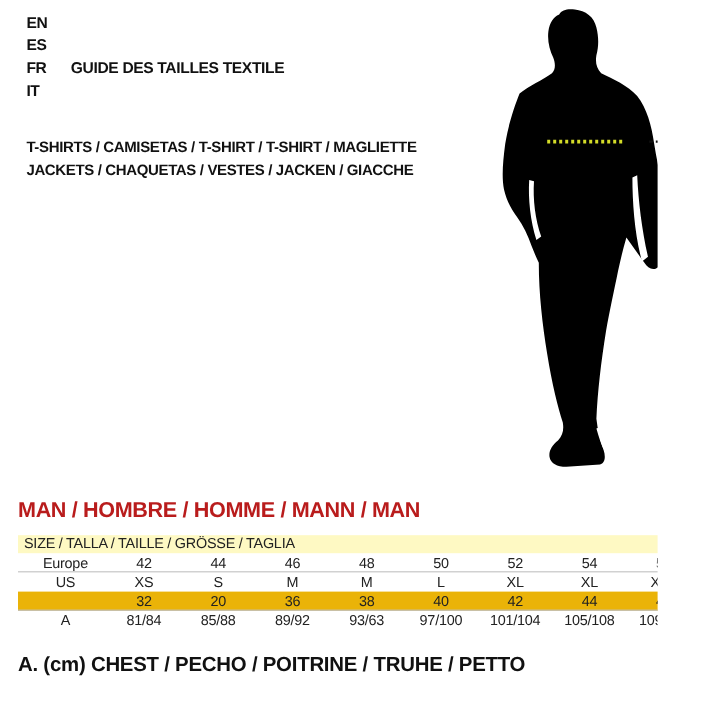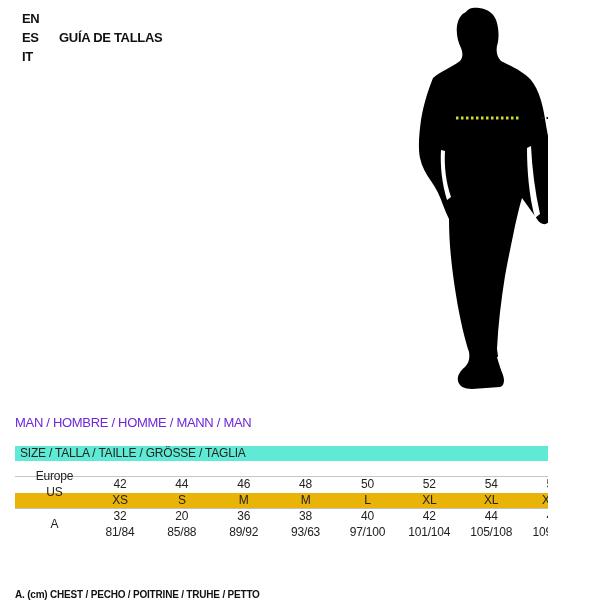--- a/index.html
+++ b/index.html
@@ -27,67 +27,73 @@
     font-weight: bold; font-size: 12.5px; letter-spacing: -0.3px;
     line-height: 19px; color: #111; white-space: nowrap;
   }
 
   
   .figure-svg { position: absolute; left: 0; top: 0; width: 600px; height: 600px; }
 
   
   .section-title {
     position: absolute; left: 15px; top: 415px;
-    font-weight: normal; font-size: 13px; letter-spacing: -0.3px; color: #6d28d9;
+    font-weight: bold; font-size: 18px; letter-spacing: -0.3px; color: #b91c1c;
     white-space: nowrap;
   }
 
   
   .size-table { position: absolute; left: 15px; top: 446px; width: 569px; }
   .thead {
-    background: #5eead4; height: 15px; line-height: 15px;
+    background: #fef9c3; height: 15px; line-height: 15px;
     font-size: 12px; letter-spacing: -0.2px; color: #222;
     padding-left: 5px; white-space: nowrap;
   }
   .trow {
     display: grid; grid-template-columns: 74px repeat(8, 1fr);
     height: 16px; align-items: center;
     font-size: 12px; letter-spacing: -0.2px; color: #222;
   }
   .trow .tlabel { padding-left: 5px; text-align: center; }
-  .trow .tcell  { text-align: center; margin-top: 16px; }
+  .trow .tcell  { text-align: center; }
   .row-europe { border-bottom: 1px solid #c6c6c6; }
   .row-stripe { background: #eab308; border-bottom: 1px solid #c0c0c0; }
 
   
   .footnote {
     position: absolute; left: 15px; top: 544px;
-    font-weight: bold; font-size: 10px; letter-spacing: -0.2px; color: #111;
+    font-weight: bold; font-size: 17px; letter-spacing: -0.2px; color: #111;
     white-space: nowrap;
-    margin-top: 45px;
   }
 </style>
 </head>
 <body>
 
 <div class="page">
 
   <div class="lang-list">
     <div class="lang-row">
       <span class="lang-code">EN</span>
     </div>
     <div class="lang-row">
       <span class="lang-code">ES</span>
-      <span class="lang-label">GUÍA DE TALLAS</span>
+    </div>
+    <div class="lang-row">
+      <span class="lang-code">FR</span>
+      <span class="lang-label">GUIDE DES TAILLES TEXTILE</span>
     </div>
     <div class="lang-row">
       <span class="lang-code">IT</span>
     </div>
   </div>
 
+  <div class="garment-lines">
+    <div class="garment-line">T-SHIRTS / CAMISETAS / T-SHIRT / T-SHIRT / MAGLIETTE</div>
+    <div class="garment-line">JACKETS / CHAQUETAS / VESTES / JACKEN / GIACCHE</div>
+  </div>
 
   <svg class="figure-svg" viewBox="0 0 600 600" xmlns="http://www.w3.org/2000/svg">
     <path fill="#000000" d="
       M 466 12
       C 468 8, 474 7, 479 8
       C 488 9, 495 14, 497 23
       C 499 31, 499 39, 497 46
       C 496 52, 497 57, 501 61
       C 511 66, 523 71, 531 80
       C 539 90, 543 105, 545 119

